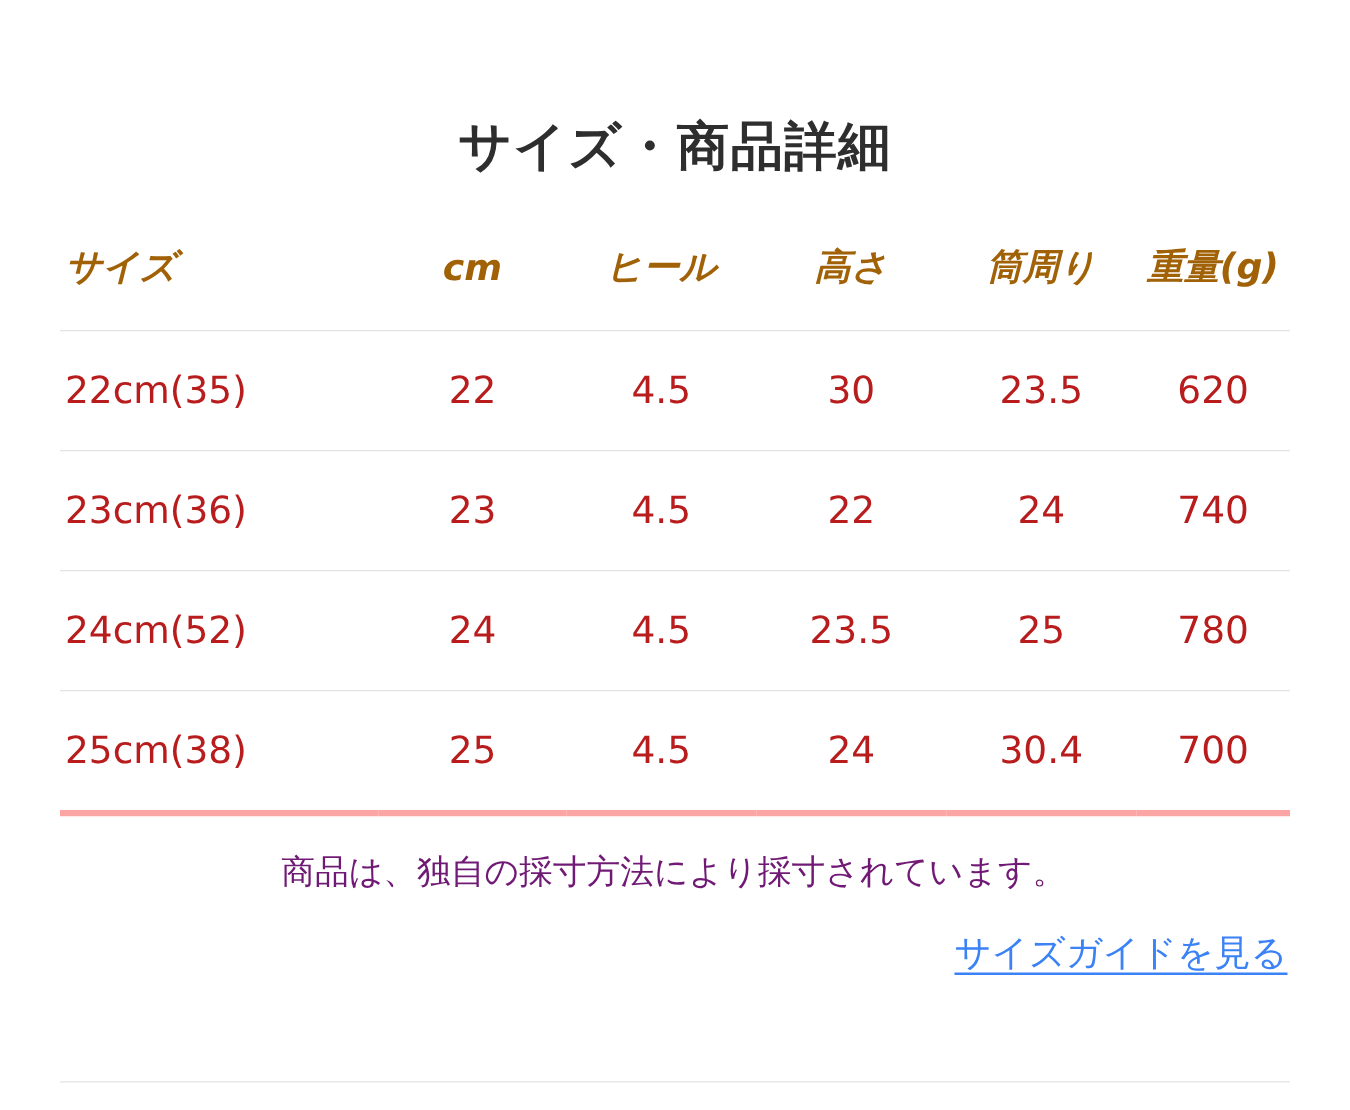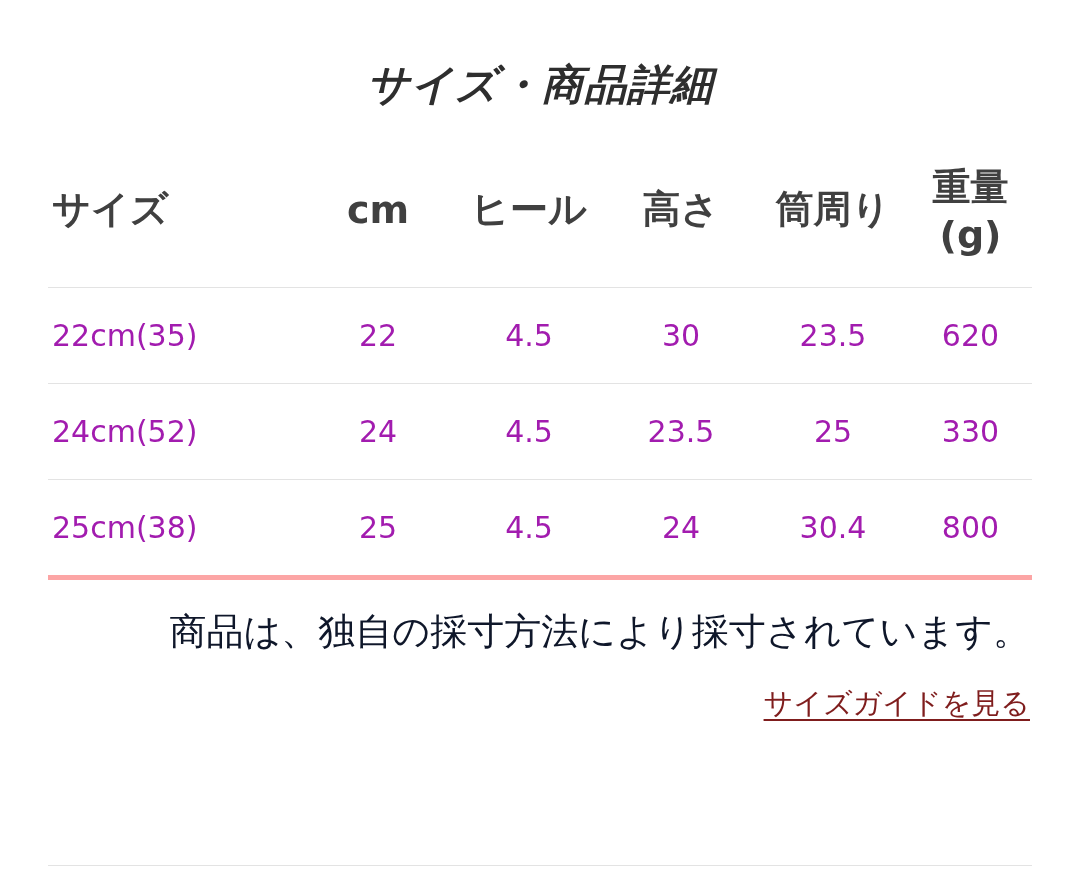--- a/index.html
+++ b/index.html
@@ -20,75 +20,75 @@
     height: 888px;
     box-sizing: border-box;
     padding: 0 48px;
   }
   .title {
     text-align: center;
     font-size: 42px;
     font-weight: bold;
     color: #2e2e2e;
     letter-spacing: 1px;
-    padding-top: 60px;
+    padding-top: 92px;
     margin: 0 0 52px 0;
     line-height: 1.2;
-    font-style: italic;
   }
   table.size-table {
     width: 100%;
     border-collapse: collapse;
     table-layout: fixed;
   }
   table.size-table th,
   table.size-table td {
     font-weight: normal;
     color: #4a4a4a;
   }
   table.size-table thead th {
-    font-size: 38px;
+    font-size: 29px;
     font-weight: bold;
-    color: #404040;
+    color: #a16207;
     padding: 0 0 30px 0;
     text-align: center;
+    font-style: italic;
   }
   table.size-table thead th.col-size {
     text-align: left;
     padding-left: 4px;
   }
   table.size-table tbody td {
     font-size: 30px;
     text-align: center;
     padding: 30px 0 30px 0;
     border-top: 1px solid #e3e3e3;
-    color: #a21caf;
+    color: #b91c1c;
   }
   table.size-table tbody td.col-size {
     text-align: left;
     padding-left: 4px;
   }
   table.size-table tbody tr:last-child td {
     border-bottom: 5px solid #fca5a5;
   }
   .note {
-    text-align: right;
-    font-size: 37px;
-    color: #0f172a;
+    text-align: center;
+    font-size: 27px;
+    color: #701a75;
     margin: 26px 2px 0 0;
     line-height: 1.4;
   }
   .guide-wrap {
     text-align: right;
     margin-top: 26px;
     padding-right: 2px;
   }
   .guide-link {
     font-size: 29px;
-    color: #7f1d1d;
+    color: #3b82f6;
     text-decoration: underline;
     text-underline-offset: 6px;
     cursor: pointer;
     display: inline-block;
   }
   .bottom-rule {
     position: absolute;
     left: 48px;
     right: 48px;
     bottom: 22px;
@@ -131,34 +131,42 @@
     <tbody>
       <tr>
         <td class="col-size">22cm(35)</td>
         <td>22</td>
         <td>4.5</td>
         <td>30</td>
         <td>23.5</td>
         <td>620</td>
       </tr>
       <tr>
+        <td class="col-size">23cm(36)</td>
+        <td>23</td>
+        <td>4.5</td>
+        <td>22</td>
+        <td>24</td>
+        <td>740</td>
+      </tr>
+      <tr>
         <td class="col-size">24cm(52)</td>
         <td>24</td>
         <td>4.5</td>
         <td>23.5</td>
         <td>25</td>
-        <td>330</td>
+        <td>780</td>
       </tr>
       <tr>
         <td class="col-size">25cm(38)</td>
         <td>25</td>
         <td>4.5</td>
         <td>24</td>
         <td>30.4</td>
-        <td>800</td>
+        <td>700</td>
       </tr>
     </tbody>
   </table>
 
   <div class="note">商品は、独自の採寸方法により採寸されています。</div>
 
   <div class="guide-wrap">
     <a class="guide-link">サイズガイドを見る</a>
   </div>
 

